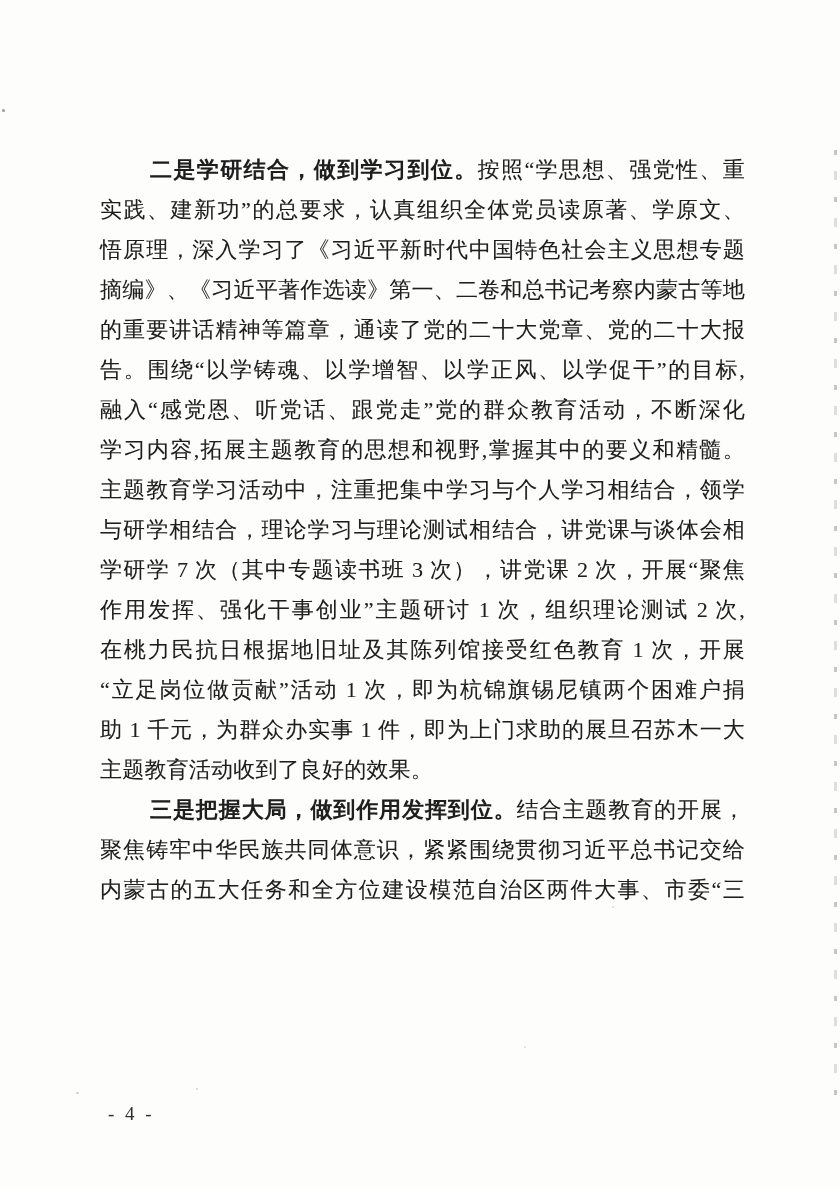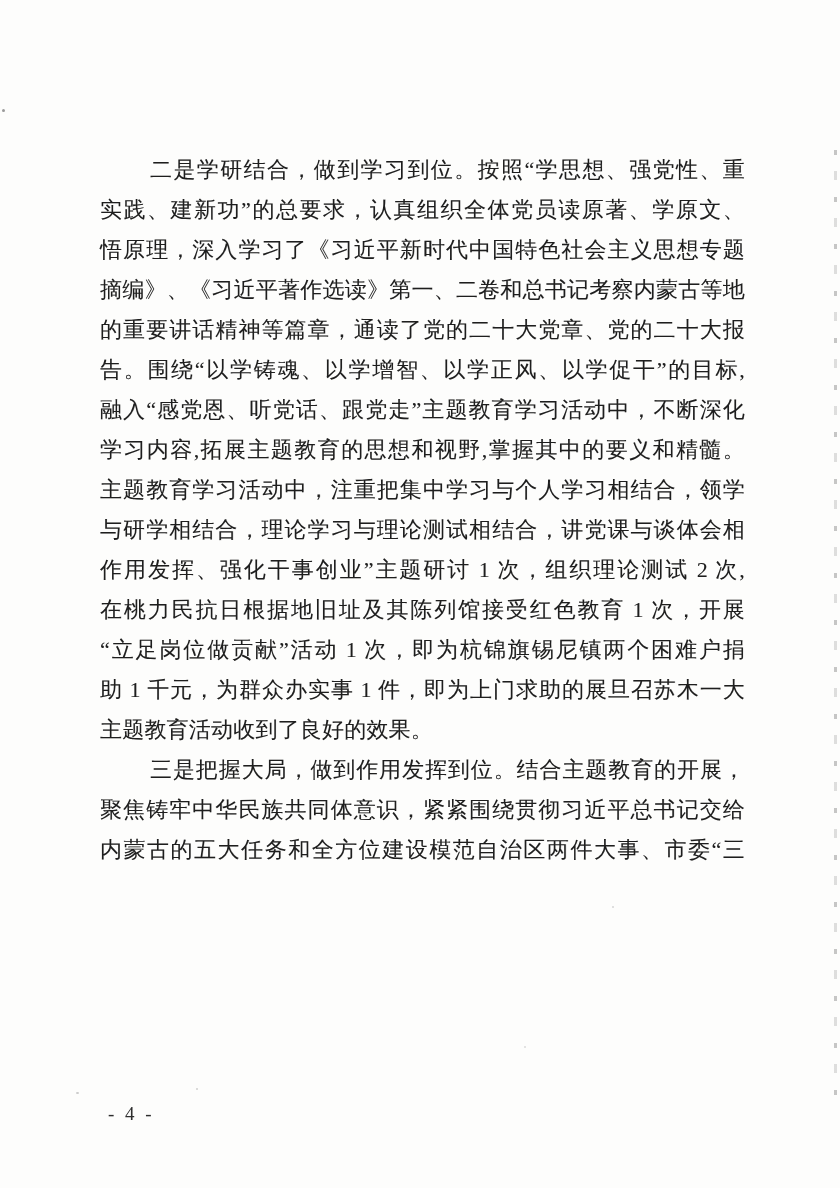--- a/index.html
+++ b/index.html
@@ -24,21 +24,21 @@
     font-size:22px;
     color:#1e1e1e;
     text-align:justify;
     text-align-last:justify;
     text-shadow:0.3px 0.3px 0 rgba(30,30,30,0.25);
     letter-spacing:0.2px;
   }
   .line.indent{ text-indent:50px; }
   .line.no-justify{ text-align:right; text-align-last:left; }
   .hd{
-    font-weight:normal;
+    font-weight:bold;
     font-family:"Liberation Sans","DejaVu Sans",sans-serif;
     margin-top:24px;
   }
   .page-number{
     position:absolute;
     left:108px;top:1102px;
     font-size:19px;
     line-height:24px;
     color:#2e2e2e;
     letter-spacing:3px;
@@ -71,24 +71,25 @@
 
   <div class="text-block">
 
     <div class="line indent"><span class="hd">二是学研结合，做到学习到位。</span><span>按照“学思想、强党性、重</span></div>
 
     <div class="line"><span>实践、建新功”的总要求，认真组织全体党员读原著、学原文、</span></div>
     <div class="line"><span>悟原理，深入学习了《习近平新时代中国特色社会主义思想专题</span></div>
     <div class="line"><span>摘编》、《习近平著作选读》第一、二卷和总书记考察内蒙古等地</span></div>
     <div class="line"><span>的重要讲话精神等篇章，通读了党的二十大党章、党的二十大报</span></div>
     <div class="line"><span>告。围绕“以学铸魂、以学增智、以学正风、以学促干”的目标,</span></div>
-    <div class="line"><span>融入“感党恩、听党话、跟党走”主题教育学习活动中，不断深化</span></div>
+    <div class="line"><span>融入“感党恩、听党话、跟党走”党的群众教育活动，不断深化</span></div>
     <div class="line"><span>学习内容,拓展主题教育的思想和视野,掌握其中的要义和精髓。</span></div>
     <div class="line"><span>主题教育学习活动中，注重把集中学习与个人学习相结合，领学</span></div>
     <div class="line"><span>与研学相结合，理论学习与理论测试相结合，讲党课与谈体会相</span></div>
+    <div class="line"><span>学研学 7 次（其中专题读书班 3 次），讲党课 2 次，开展“聚焦</span></div>
     <div class="line"><span>作用发挥、强化干事创业”主题研讨 1 次，组织理论测试 2 次,</span></div>
     <div class="line"><span>在桃力民抗日根据地旧址及其陈列馆接受红色教育 1 次，开展</span></div>
     <div class="line"><span>“立足岗位做贡献”活动 1 次，即为杭锦旗锡尼镇两个困难户捐</span></div>
     <div class="line"><span>助 1 千元，为群众办实事 1 件，即为上门求助的展旦召苏木一大</span></div>
 
     <div class="line no-justify"><span>主题教育活动收到了良好的效果。</span></div>
 
     <div class="line indent"><span class="hd">三是把握大局，做到作用发挥到位。</span><span>结合主题教育的开展，</span></div>
 
     <div class="line"><span>聚焦铸牢中华民族共同体意识，紧紧围绕贯彻习近平总书记交给</span></div>

